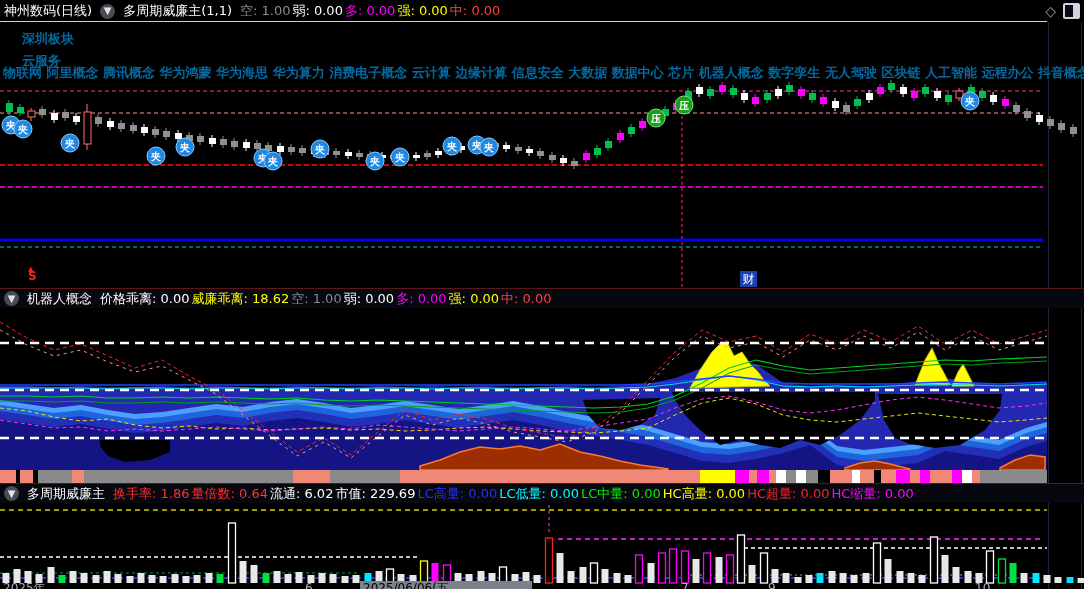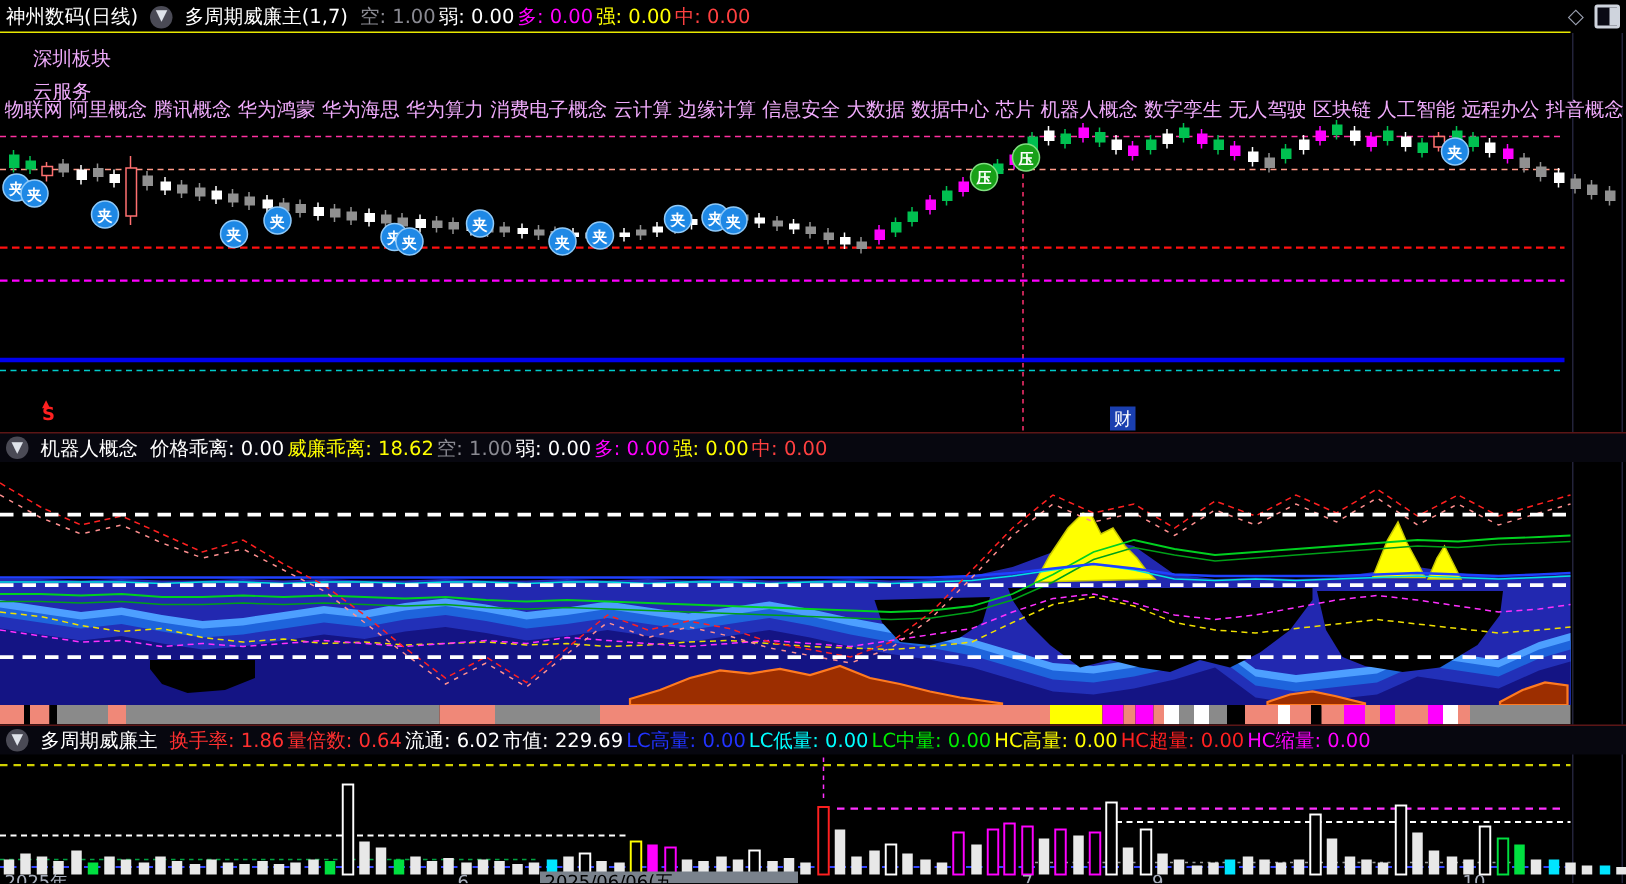--- a/index.html
+++ b/index.html
@@ -13,42 +13,42 @@
   #hdr3{top:483px;height:20px;border-top:1px solid #5c1616;}
   .yellow-underline{position:absolute;top:21px;left:0;width:1047px;height:1px;background:#e8e800;z-index:3;}
   .chev{display:inline-flex;width:15px;height:15px;border-radius:50%;background:#4a4a55;
         color:#dfe3ea;align-items:center;justify-content:center;font-size:10px;line-height:1;flex:0 0 auto;}
   .fld{display:inline-block;margin-right:2px;}
   .fld b{font-weight:normal;}
   .winctl{position:absolute;top:2px;right:4px;height:18px;display:flex;align-items:center;gap:7px;z-index:4;}
   .diamond{color:#9aa0b0;font-size:14px;line-height:1;}
   .layouticon{width:13px;height:12px;border:2px solid #cfd4dd;border-radius:2px;background:#0a0a14;position:relative;}
   .layouticon::after{content:"";position:absolute;right:0;top:0;width:5px;height:100%;background:#cfd4dd;}
-  .tagline{position:absolute;color:#f0abfc;font-weight:normal;z-index:3;white-space:nowrap;
+  .tagline{position:absolute;color:#0369a1;font-weight:bold;z-index:3;white-space:nowrap;
            text-shadow:1px 1px 0 #000;overflow:hidden;max-width:1084px;}
   #tag1{top:30px;left:22px;}
   #tag2{top:52px;left:22px;}
   #tag3{top:64px;left:3px;width:1081px;}
   svg{display:block;position:relative;z-index:1;}
   #mainsvg{position:absolute;top:22px;left:0;}
   #midsvg{position:absolute;top:308px;left:0;}
   #volsvg{position:absolute;top:503px;left:0;}
 </style>
 </head>
 <body>
 
 <div class="app">
 
   <div class="gridv" style="left:1048px"></div>
   <div class="gridv" style="left:1081px"></div>
 
   <div class="hdr" id="hdr1">
     <span>神州数码(日线)</span>
     <span class="chev">▼</span>
-    <span>多周期威廉主(1,7)</span>
+    <span>多周期威廉主(1,1)</span>
     <span id="hdr1-fields"><span class="fld" style="color: rgb(138, 138, 146);"><span>空: </span><b> 1.00</b></span><span class="fld" style="color: rgb(255, 255, 255);"><span>弱: </span><b> 0.00</b></span><span class="fld" style="color: rgb(255, 0, 255);"><span>多: </span><b> 0.00</b></span><span class="fld" style="color: rgb(255, 255, 0);"><span>强: </span><b> 0.00</b></span><span class="fld" style="color: rgb(255, 64, 64);"><span>中: </span><b> 0.00</b></span></span>
   </div>
   <div class="yellow-underline"></div>
   <div class="winctl">
     <span class="diamond">◇</span>
     <span class="layouticon"></span>
   </div>
 
   <svg id="mainsvg" width="1084" height="266" viewBox="0 22 1084 266">
       <line x1="0" y1="91" x2="1043" y2="91" stroke="#ff30a0" stroke-width="1" stroke-dasharray="4,3"></line>

